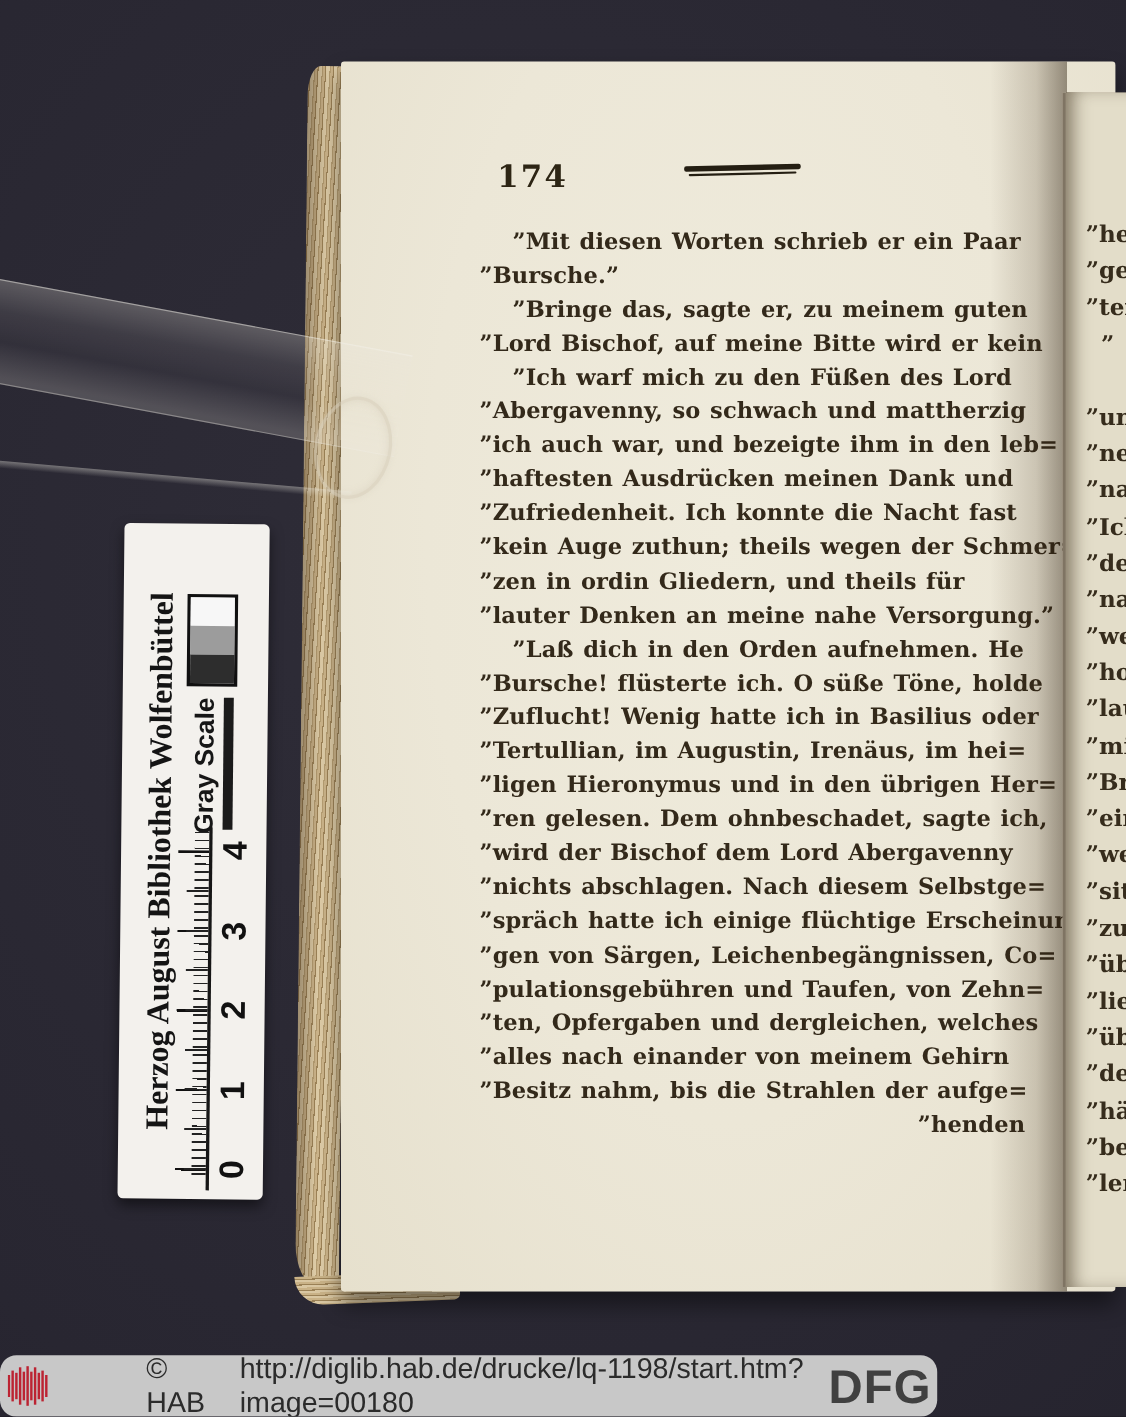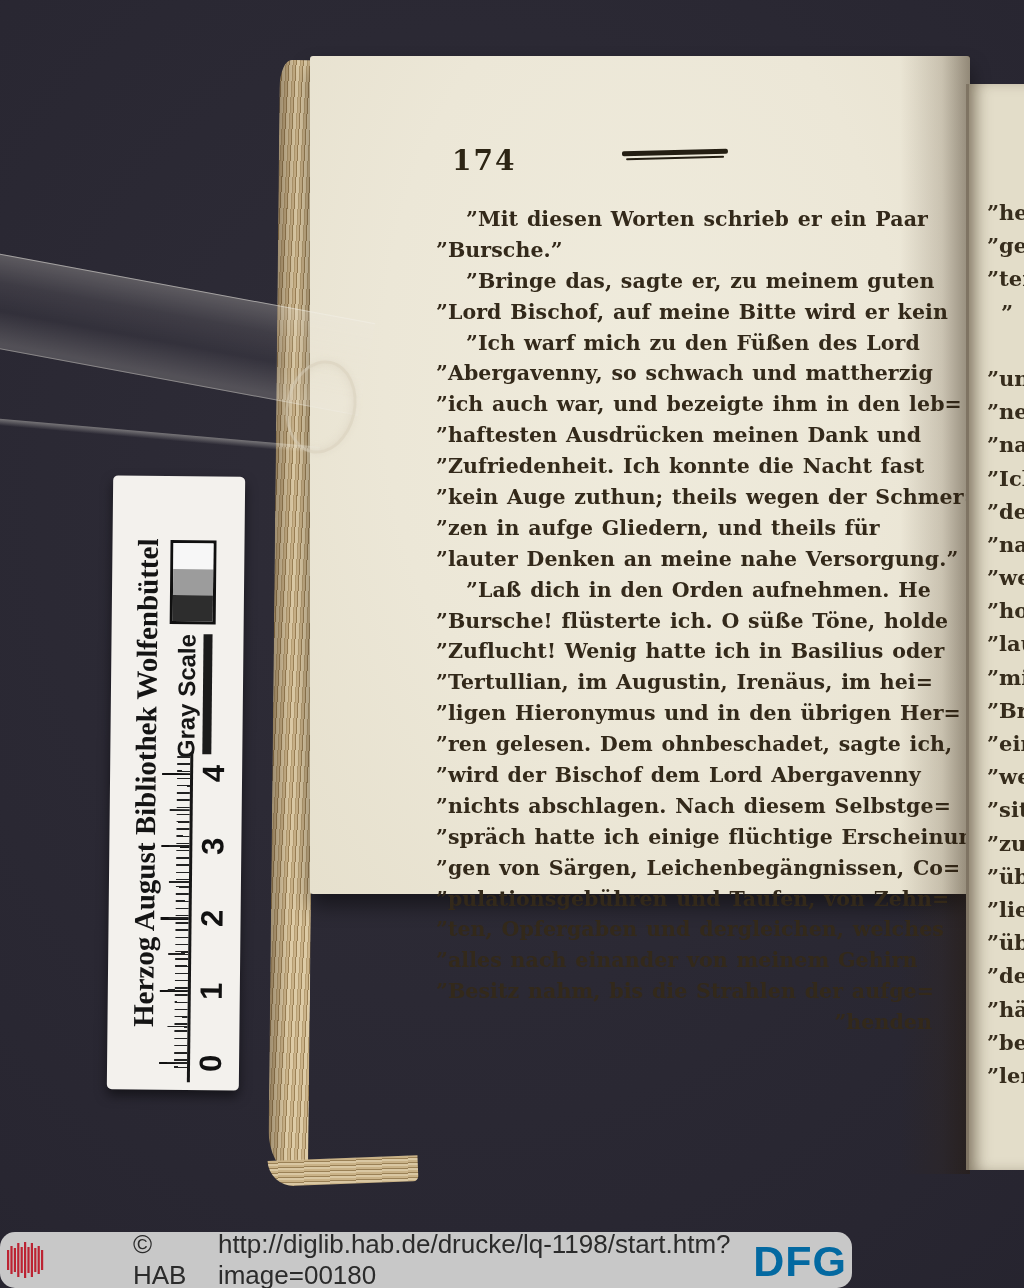--- a/index.html
+++ b/index.html
@@ -17,24 +17,25 @@
       repeating-linear-gradient(93deg,#cbb389 0 2px,#9c8257 2px 3px,#ddcba6 3px 6px,#b59d72 6px 7px);
     border-radius:12px 0 0 24px / 28px 0 0 42px;
   }
   #edge-bottom{
     position:absolute;left:268px;top:1158px;width:150px;height:26px;
     transform:rotate(-2.2deg);
     background:repeating-linear-gradient(to bottom,#c9b287 0 2px,#9a8156 2px 3px,#d9c7a2 3px 5px);
     border-radius:0 0 6px 30px;
   }
   #page-main{
-    position:absolute;left:310px;top:56px;width:660px;height:838px;
+    position:absolute;left:310px;top:56px;width:660px;height:1118px;
     background:radial-gradient(ellipse at 50% 38%, #efebdc 0%, #ece7d7 55%, #e6e0cd 100%);
     border-radius:3px;
     box-shadow:0 12px 20px rgba(0,0,0,0.45);
+    padding-left:44px;
   }
   #gutter-shadow{
     position:absolute;left:900px;top:56px;width:70px;height:1118px;
     background:linear-gradient(to right, rgba(0,0,0,0) 0%, rgba(55,38,18,0.18) 60%, rgba(40,26,10,0.45) 100%);
     pointer-events:none;
   }
   #page-facing{
     position:absolute;left:966px;top:84px;width:58px;height:1086px;
     background:#e3ddc9;
     border-left:3px solid rgba(45,30,14,0.55);
@@ -128,21 +129,21 @@
   #footer{
     position:absolute;left:0;top:1232px;width:852px;height:56px;background:#c8c8c8;
     font-family:"Liberation Sans", sans-serif;color:#2b2b2b;
     display:flex;align-items:center;border-radius:15px;
   }
   #hab-logo{position:absolute;left:7px;top:9px;width:38px;height:38px;}
   #footer-text{position:absolute;left:133px;top:0;height:56px;display:flex;align-items:center;font-size:26px;}
   #footer-text .sep{width:10px;}
   #dfg{
     position:absolute;right:5px;top:2px;height:54px;display:flex;align-items:center;
-    font-weight:900;font-size:43px;letter-spacing:1px;color:#0369a1;
+    font-weight:900;font-size:43px;letter-spacing:1px;color:#404040;
     font-family:"Liberation Sans", sans-serif;
   }
 </style>
 </head>
 <body>
 
 <div id="stage">
 
   <div id="fore-edge"></div>
   <div id="edge-bottom"></div>
@@ -157,21 +158,21 @@
         <div class="line indent">”Mit diesen Worten schrieb er ein Paar</div>
         <div class="line">”Bursche.”</div>
         <div class="line indent">”Bringe das, sagte er, zu meinem guten</div>
         <div class="line">”Lord Bischof, auf meine Bitte wird er kein</div>
         <div class="line indent">”Ich warf mich zu den Füßen des Lord</div>
         <div class="line">”Abergavenny, so schwach und mattherzig</div>
         <div class="line">”ich auch war, und bezeigte ihm in den leb=</div>
         <div class="line">”haftesten Ausdrücken meinen Dank und</div>
         <div class="line">”Zufriedenheit.  Ich konnte die Nacht fast</div>
         <div class="line">”kein Auge zuthun;  theils wegen der Schmer=</div>
-        <div class="line">”zen in aufge Gliedern,  und theils für</div>
+        <div class="line">”zen in ordin Gliedern,  und theils für</div>
         <div class="line">”lauter Denken an meine nahe Versorgung.”</div>
         <div class="line indent">”Laß dich in den Orden aufnehmen.  He</div>
         <div class="line">”Bursche! flüsterte ich.  O süße Töne, holde</div>
         <div class="line">”Zuflucht! Wenig hatte ich in Basilius oder</div>
         <div class="line">”Tertullian, im Augustin, Irenäus, im hei=</div>
         <div class="line">”ligen Hieronymus und in den übrigen Her=</div>
         <div class="line">”ren gelesen.  Dem ohnbeschadet, sagte ich,</div>
         <div class="line">”wird der Bischof dem Lord Abergavenny</div>
         <div class="line">”nichts abschlagen.  Nach diesem Selbstge=</div>
         <div class="line">”spräch hatte ich einige flüchtige Erscheinun=</div>

